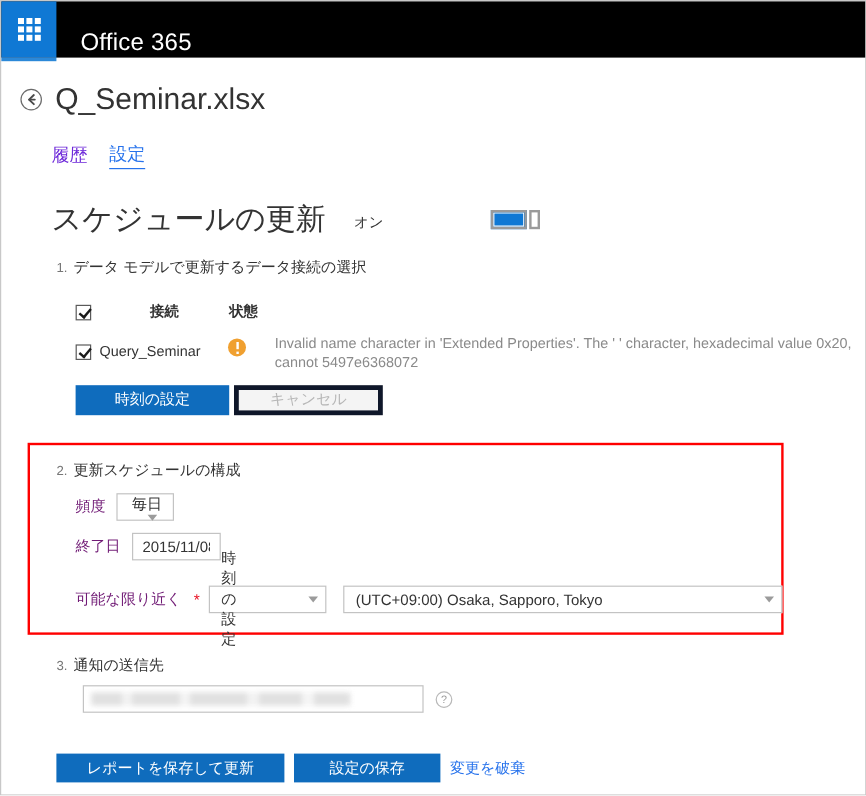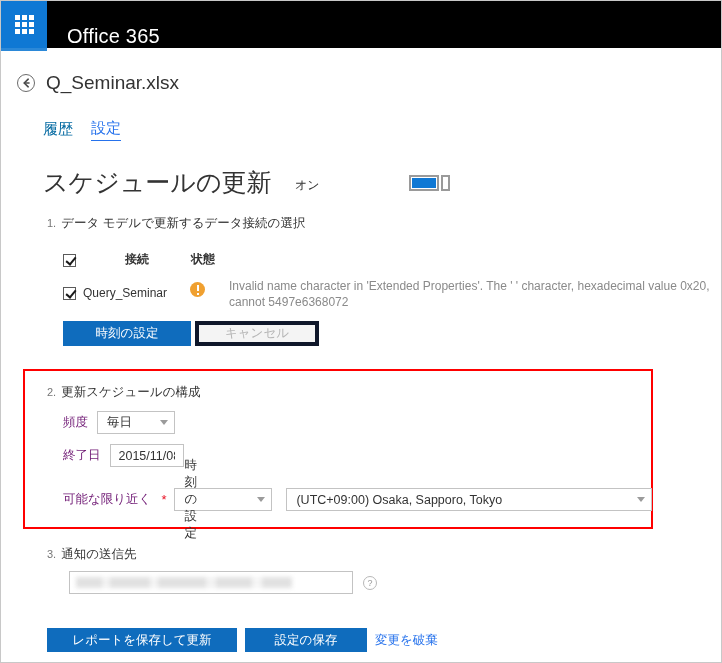--- a/index.html
+++ b/index.html
@@ -64,36 +64,36 @@
     align-items: center;
   }
   .back-btn {
     margin-left: 15px;
     width: 20px; height: 20px;
     cursor: pointer;
     display: flex; align-items: center; justify-content: center;
   }
   .doc-title {
     margin-left: 10px;
-    font-size: 19px;
+    font-size: 25px;
     color: #333333;
     font-weight: 400;
   }
 
   
   .tabs {
     position: absolute;
     left: 42px; top: 118px;
     display: flex;
     gap: 18px;
     align-items: flex-end;
   }
   .tab {
     font-size: 15px;
-    color: #0369a1;
+    color: #6d28d9;
     cursor: pointer;
     padding-bottom: 2px;
   }
   .tab.active {
     color: #2672ec;
     border-bottom: 1px solid #2672ec;
   }
 
   
   .title-row {
@@ -289,21 +289,21 @@
     color: #333333;
     cursor: pointer;
   }
   .caret {
     margin-left: 8px;
     width: 0; height: 0;
     border-left: 4px solid transparent;
     border-right: 4px solid transparent;
     border-top: 5px solid #9b9b9b;
   }
-  .sel-freq { width: 78px; }
+  .sel-freq { width: 48px; flex-direction: column; }
   .sel-time { width: 98px; gap: 48px; }
   .sel-tz   { width: 366px; justify-content: space-between; }
 
   .textinput {
     border: 1px solid #c3c3c3;
     background: #ffffff;
     height: 23px;
     line-height: 21px;
     padding: 0 8px;
     font-size: 12.5px;

